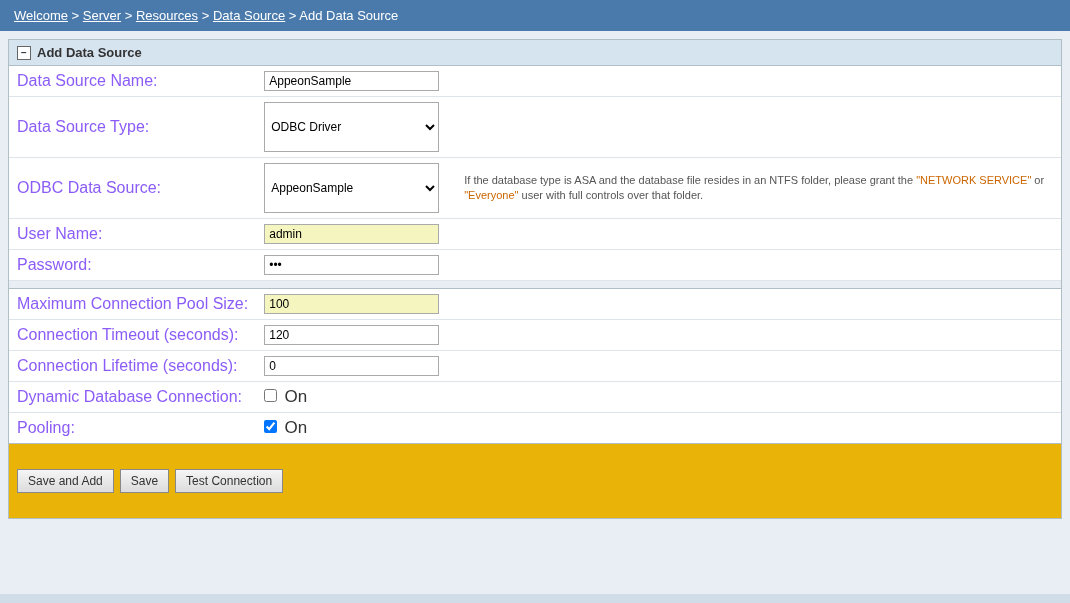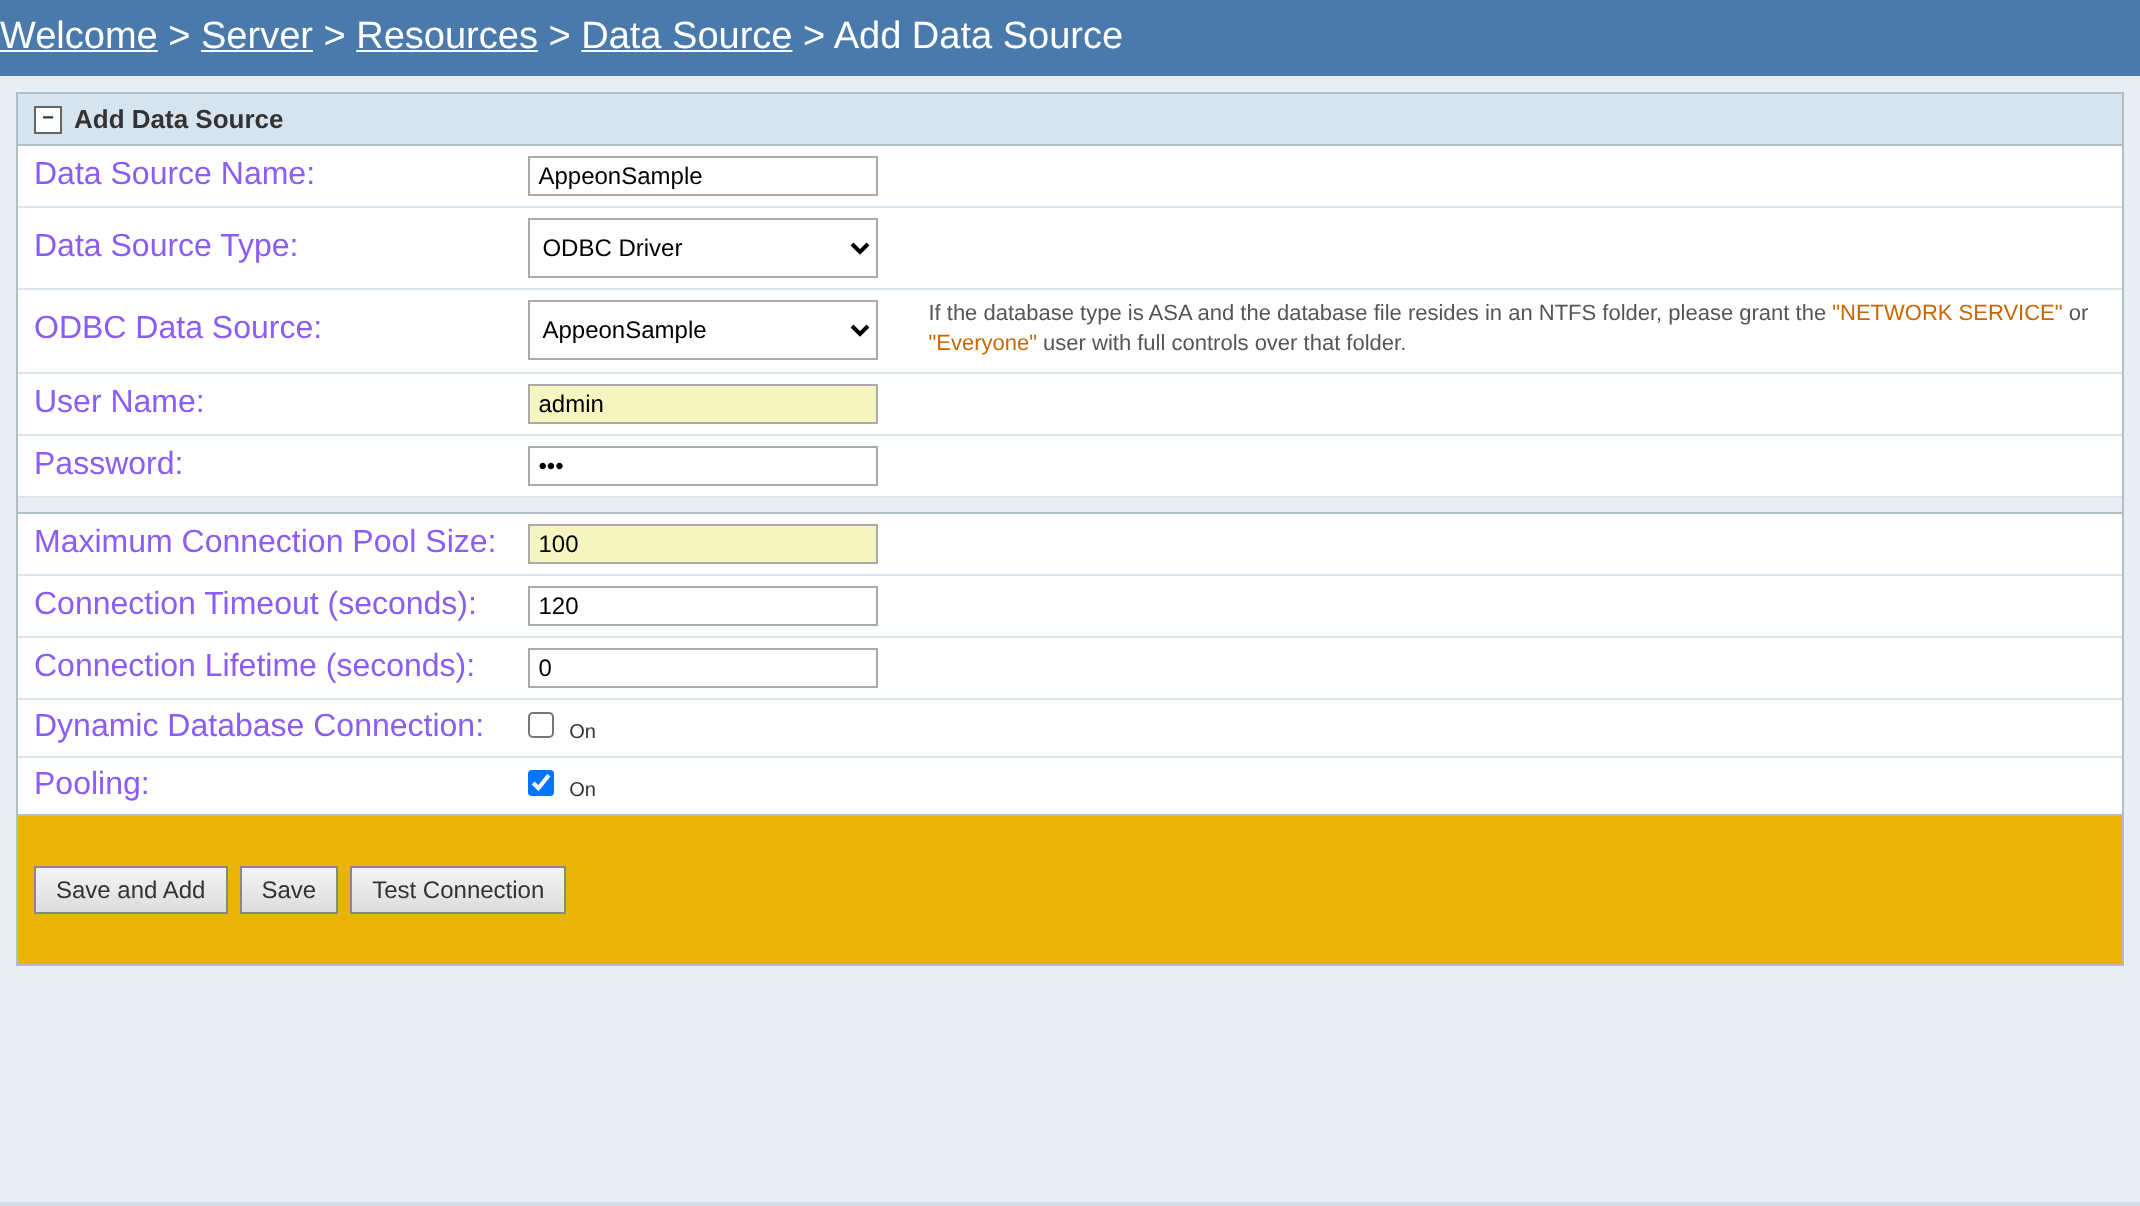--- a/index.html
+++ b/index.html
@@ -1,23 +1,23 @@
 <!DOCTYPE html>
 <html><head>
   <meta charset="utf-8">
   <style>
     * { box-sizing: border-box; margin: 0; padding: 0; }
     body { font-family: Arial, sans-serif; font-size: 12px; background: #d0dce8; color: #333; }
 
     
     .breadcrumb-bar {
       background: #4a7aab;
-      padding: 8px 0;
+      padding: 8px 14px;
       color: #fff;
-      font-size: 19px;
+      font-size: 13px;
     }
     .breadcrumb-bar a {
       color: #fff;
       text-decoration: underline;
       cursor: pointer;
     }
     .breadcrumb-bar span {
       color: #fff;
     }
 
@@ -100,41 +100,41 @@
       font-size: 12px;
       width: 175px;
     }
 
     input.highlighted {
       background-color: #f5f5c0;
     }
 
     select {
       border: 1px solid #aaa;
-      padding: 6px 2px;
+      padding: 16px 2px;
       font-size: 12px;
       width: 175px;
       background: #fff;
     }
 
     textarea {
       border: 1px solid #aaa;
       padding: 2px 4px;
       font-size: 12px;
       width: 320px;
       height: 80px;
       resize: vertical;
     }
 
     input[type="checkbox"] {
       margin-right: 4px;
     }
 
     .checkbox-label {
-      font-size: 10px;
+      font-size: 17px;
     }
 
     
     .divider-row td {
       padding: 0;
       height: 8px;
       background: #e8eef4;
       border-bottom: 1px solid #b0bec5;
     }
 

